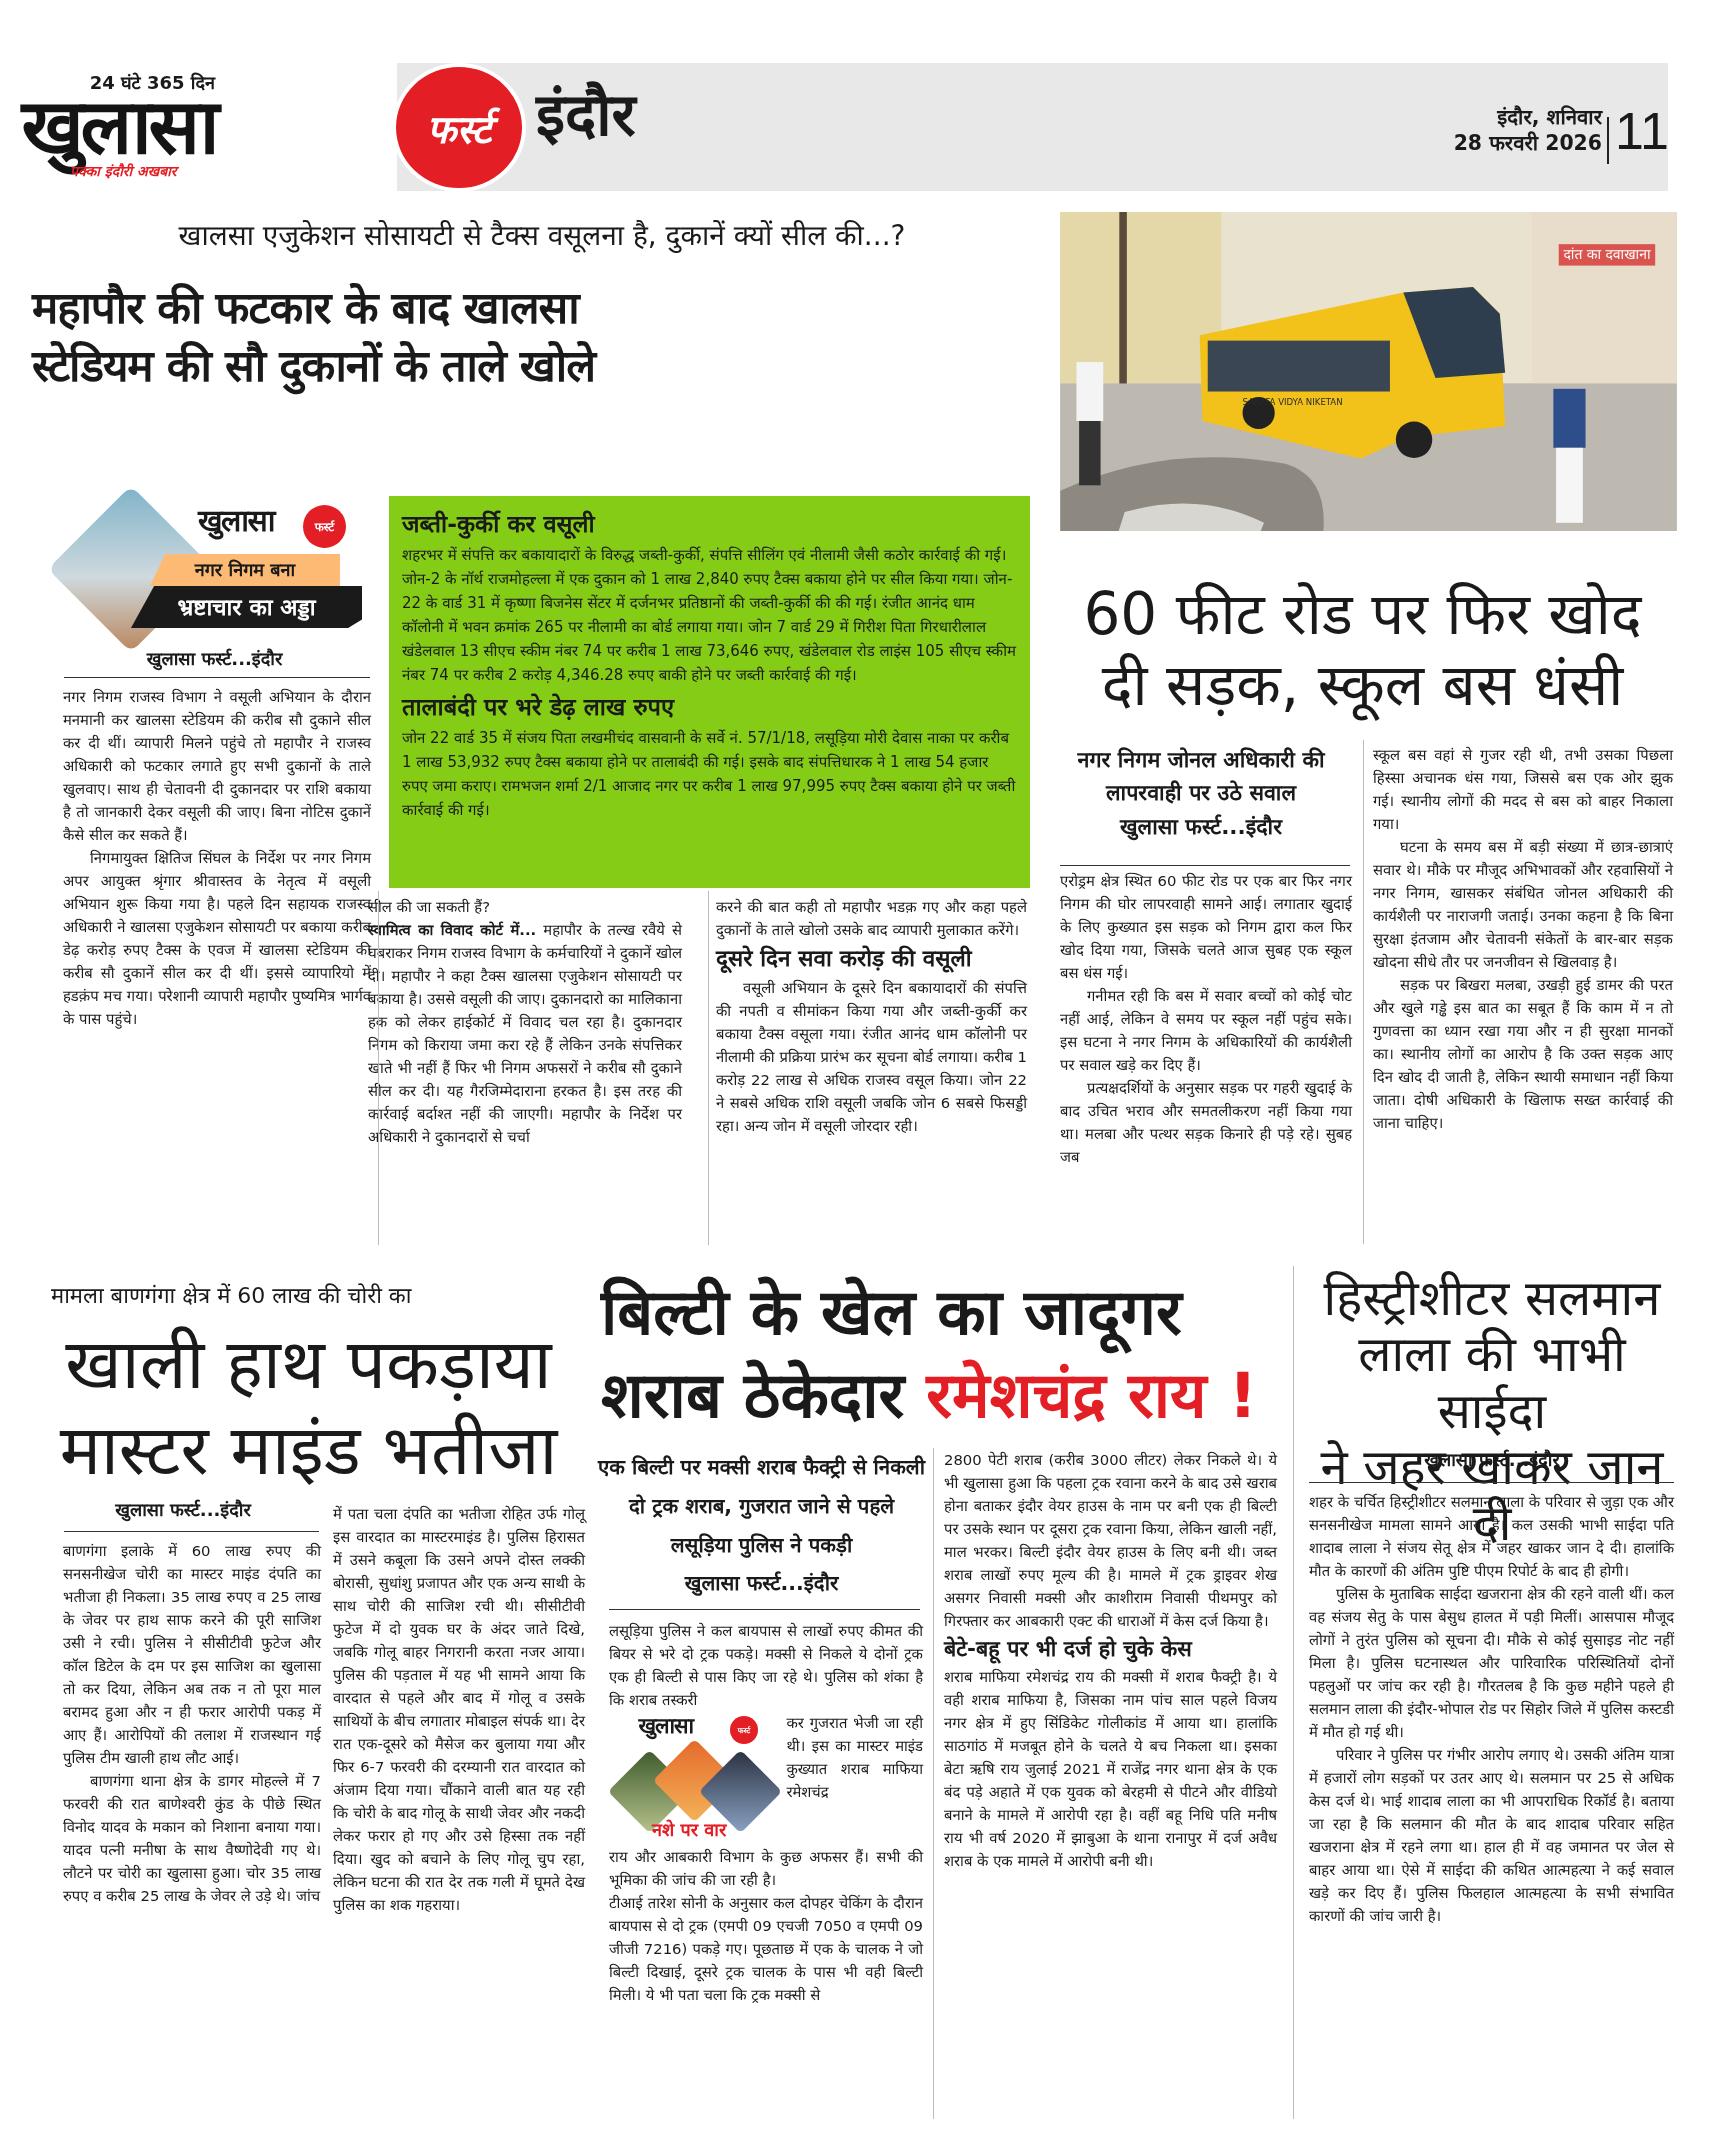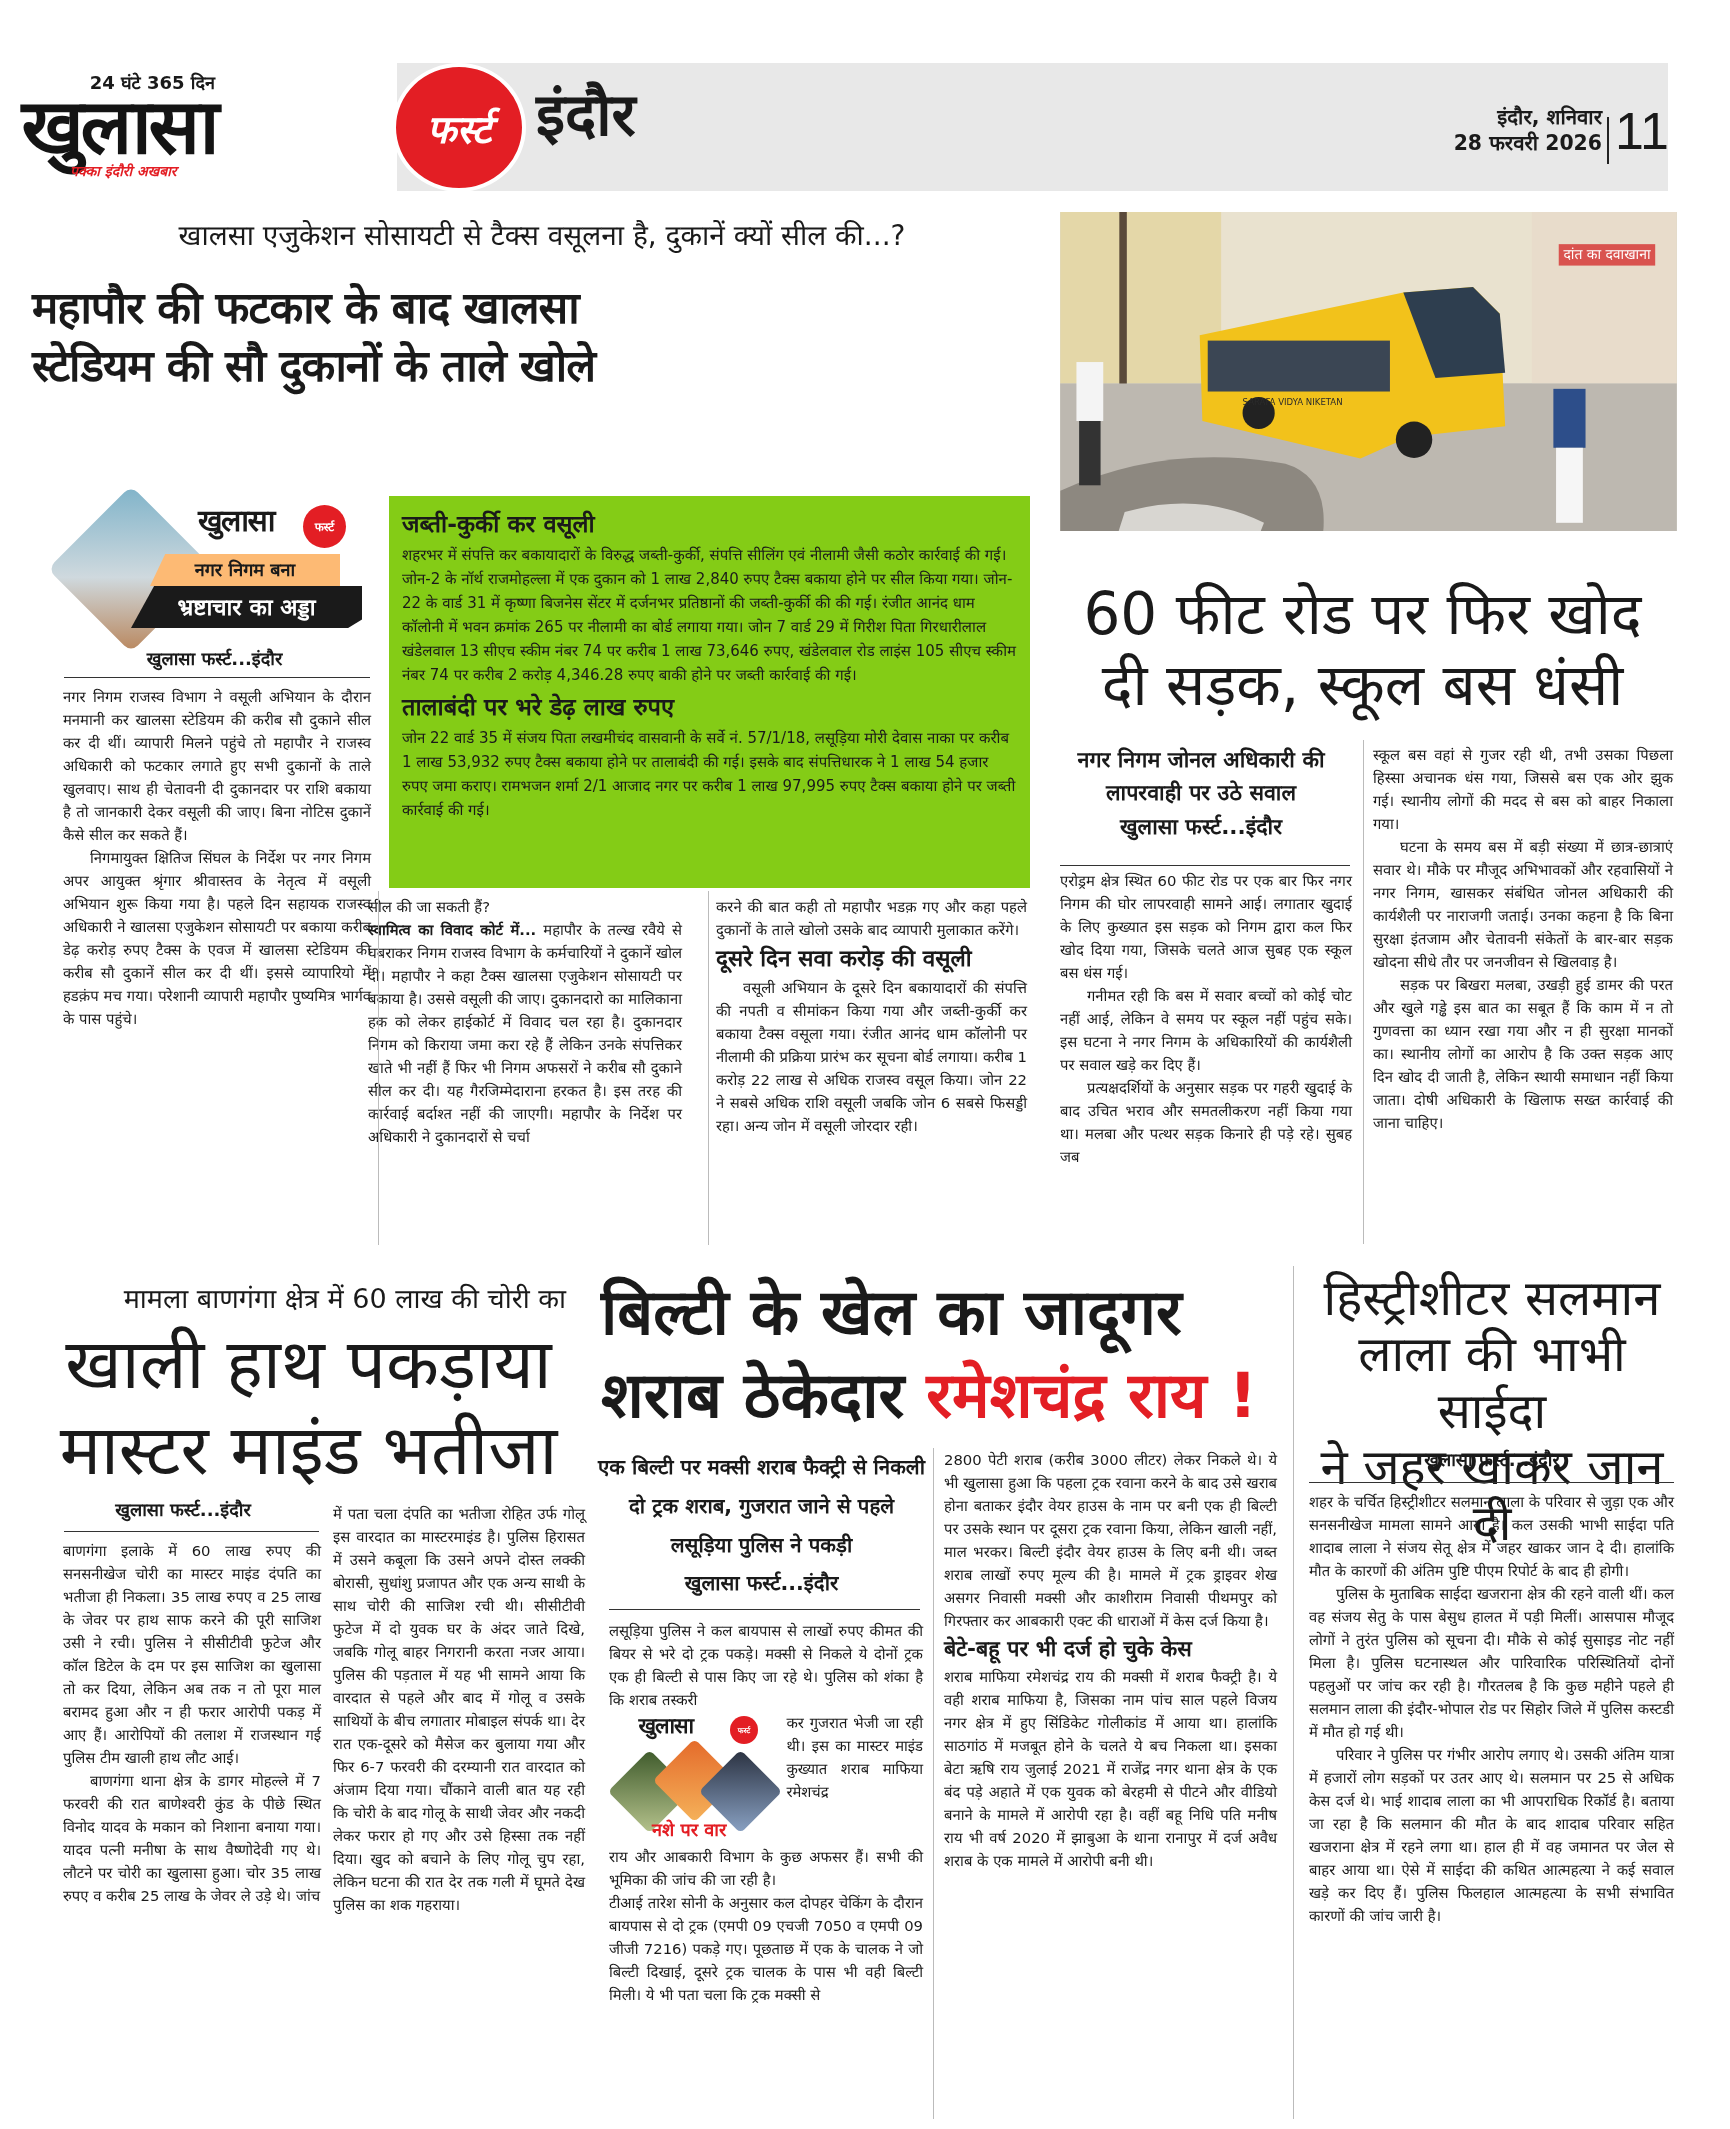--- a/index.html
+++ b/index.html
@@ -42,21 +42,21 @@
   .gray-box { left: 389px; top: 496px; width: 641px; height: 392px; background: #84cc16; padding: 10.7px 13px; }
   .gray-box .body { font-size: 15px; line-height: 24px; text-align: left; }
   .gray-box .sub-h { font-size: 23.6px; margin: 2.1px 0 3.2px; }
 
   
   .photo { left: 1060px; top: 212px; width: 617px; height: 319px; overflow: hidden; background: #cfcbc4; }
   .a2-head { left: 1046px; top: 579px; width: 633px; font-size: 58px; text-align: center; line-height: 1.22; }
   .a2-sub { left: 1051px; top: 743px; width: 300px; font-size: 21.5px; font-weight: bold; text-align: center; line-height: 1.55; }
 
   
-  .a3-kicker { left: 51px; top: 1279px; width: 515px; font-size: 27px; text-align: right; }
+  .a3-kicker { left: 51px; top: 1279px; width: 515px; font-size: 22px; text-align: left; }
   .a3-head { left: 51px; top: 1322px; width: 515px; font-size: 69px; line-height: 1.24; text-align: center; }
   .a4-head { left: 601px; top: 1271px; width: 681px; font-size: 63px; font-weight: bold; line-height: 1.32; }
   .a4-head .red { color: #e31e24; }
   .a4-sub { left: 598px; top: 1448px; width: 327px; font-size: 20.4px; font-weight: bold; text-align: center; line-height: 1.9; }
   .a5-head { left: 1304px; top: 1271px; width: 376px; font-size: 49px; line-height: 1.15; text-align: center; }
   .dia { position: absolute; width: 59px; height: 59px; transform: rotate(45deg); border-radius: 5.4px; }
   .vsep { position: absolute; width: 0.5px; background: #bbb; }
 </style>
 </head>
 <body>

